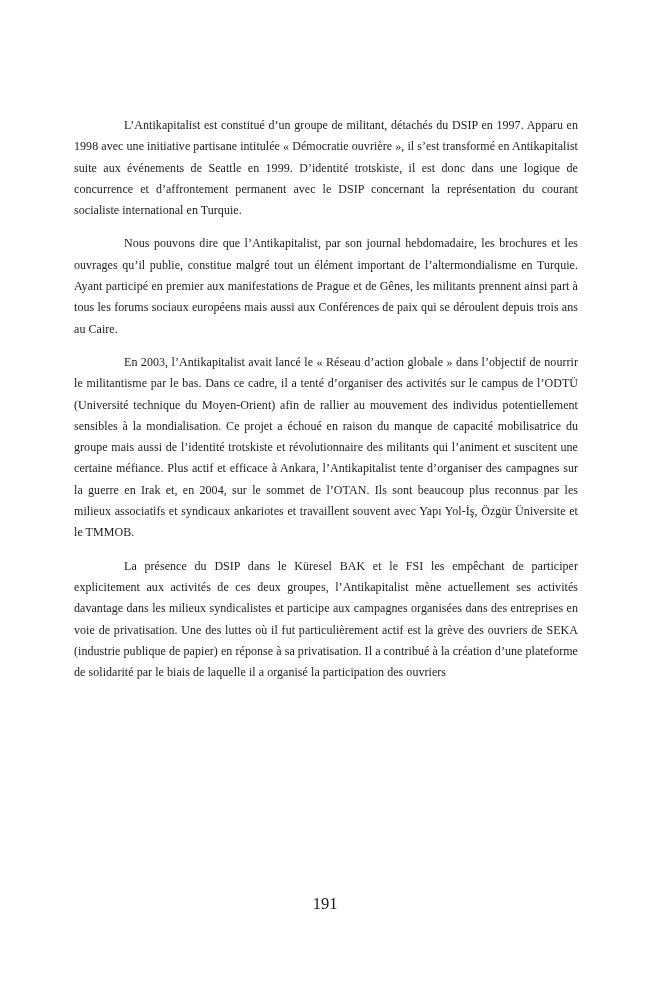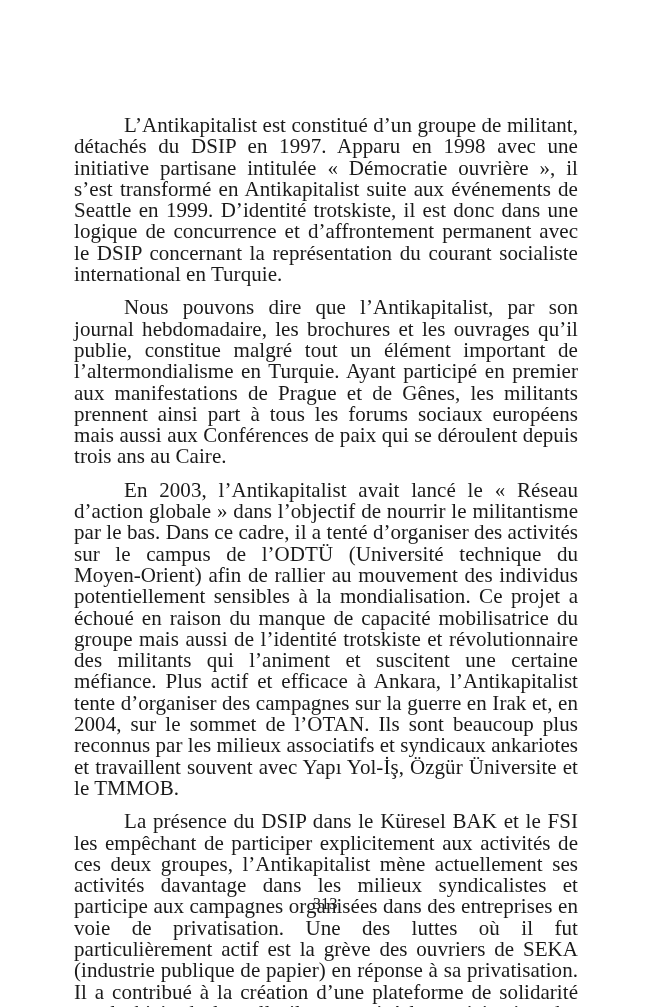--- a/index.html
+++ b/index.html
@@ -16,21 +16,21 @@
       color: #1a1a1a;
     }
     .page {
       position: absolute;
       left: 74px;
       top: 115px;
       width: 504px;
     }
     .para {
       margin: 0 0 12px 0;
-      font-size: 21px;
+      font-size: 12px;
       line-height: 21.3px;
       text-align: justify;
       text-indent: 50px;
       hyphens: none;
       letter-spacing: 0.05px;
     }
     .page-number {
       position: absolute;
       top: 894px;
       left: 0;
@@ -44,13 +44,13 @@
 </head>
 <body>
 
 <div class="page">
   <p class="para">L’Antikapitalist est constitué d’un groupe de militant, détachés du DSIP en 1997. Apparu en 1998 avec une initiative partisane intitulée « Démocratie ouvrière », il s’est transformé en Antikapitalist suite aux événements de Seattle en 1999. D’identité trotskiste, il est donc dans une logique de concurrence et d’affrontement permanent avec le DSIP concernant la représentation du courant socialiste international en Turquie.</p>
   <p class="para">Nous pouvons dire que l’Antikapitalist, par son journal hebdomadaire, les brochures et les ouvrages qu’il publie, constitue malgré tout un élément important de l’altermondialisme en Turquie. Ayant participé en premier aux manifestations de Prague et de Gênes, les militants prennent ainsi part à tous les forums sociaux européens mais aussi aux Conférences de paix qui se déroulent depuis trois ans au Caire.</p>
   <p class="para">En 2003, l’Antikapitalist avait lancé le « Réseau d’action globale » dans l’objectif de nourrir le militantisme par le bas. Dans ce cadre, il a tenté d’organiser des activités sur le campus de l’ODTÜ (Université technique du Moyen-Orient) afin de rallier au mouvement des individus potentiellement sensibles à la mondialisation. Ce projet a échoué en raison du manque de capacité mobilisatrice du groupe mais aussi de l’identité trotskiste et révolutionnaire des militants qui l’animent et suscitent une certaine méfiance. Plus actif et efficace à Ankara, l’Antikapitalist tente d’organiser des campagnes sur la guerre en Irak et, en 2004, sur le sommet de l’OTAN. Ils sont beaucoup plus reconnus par les milieux associatifs et syndicaux ankariotes et travaillent souvent avec Yapı Yol-İş, Özgür Üniversite et le TMMOB.</p>
   <p class="para">La présence du DSIP dans le Küresel BAK et le FSI les empêchant de participer explicitement aux activités de ces deux groupes, l’Antikapitalist mène actuellement ses activités davantage dans les milieux syndicalistes et participe aux campagnes organisées dans des entreprises en voie de privatisation. Une des luttes où il fut particulièrement actif est la grève des ouvriers de SEKA (industrie publique de papier) en réponse à sa privatisation. Il a contribué à la création d’une plateforme de solidarité par le biais de laquelle il a organisé la participation des ouvriers</p>
 </div>
 
-<div class="page-number">313</div>
+<div class="page-number">191</div>
 
 </body></html>

